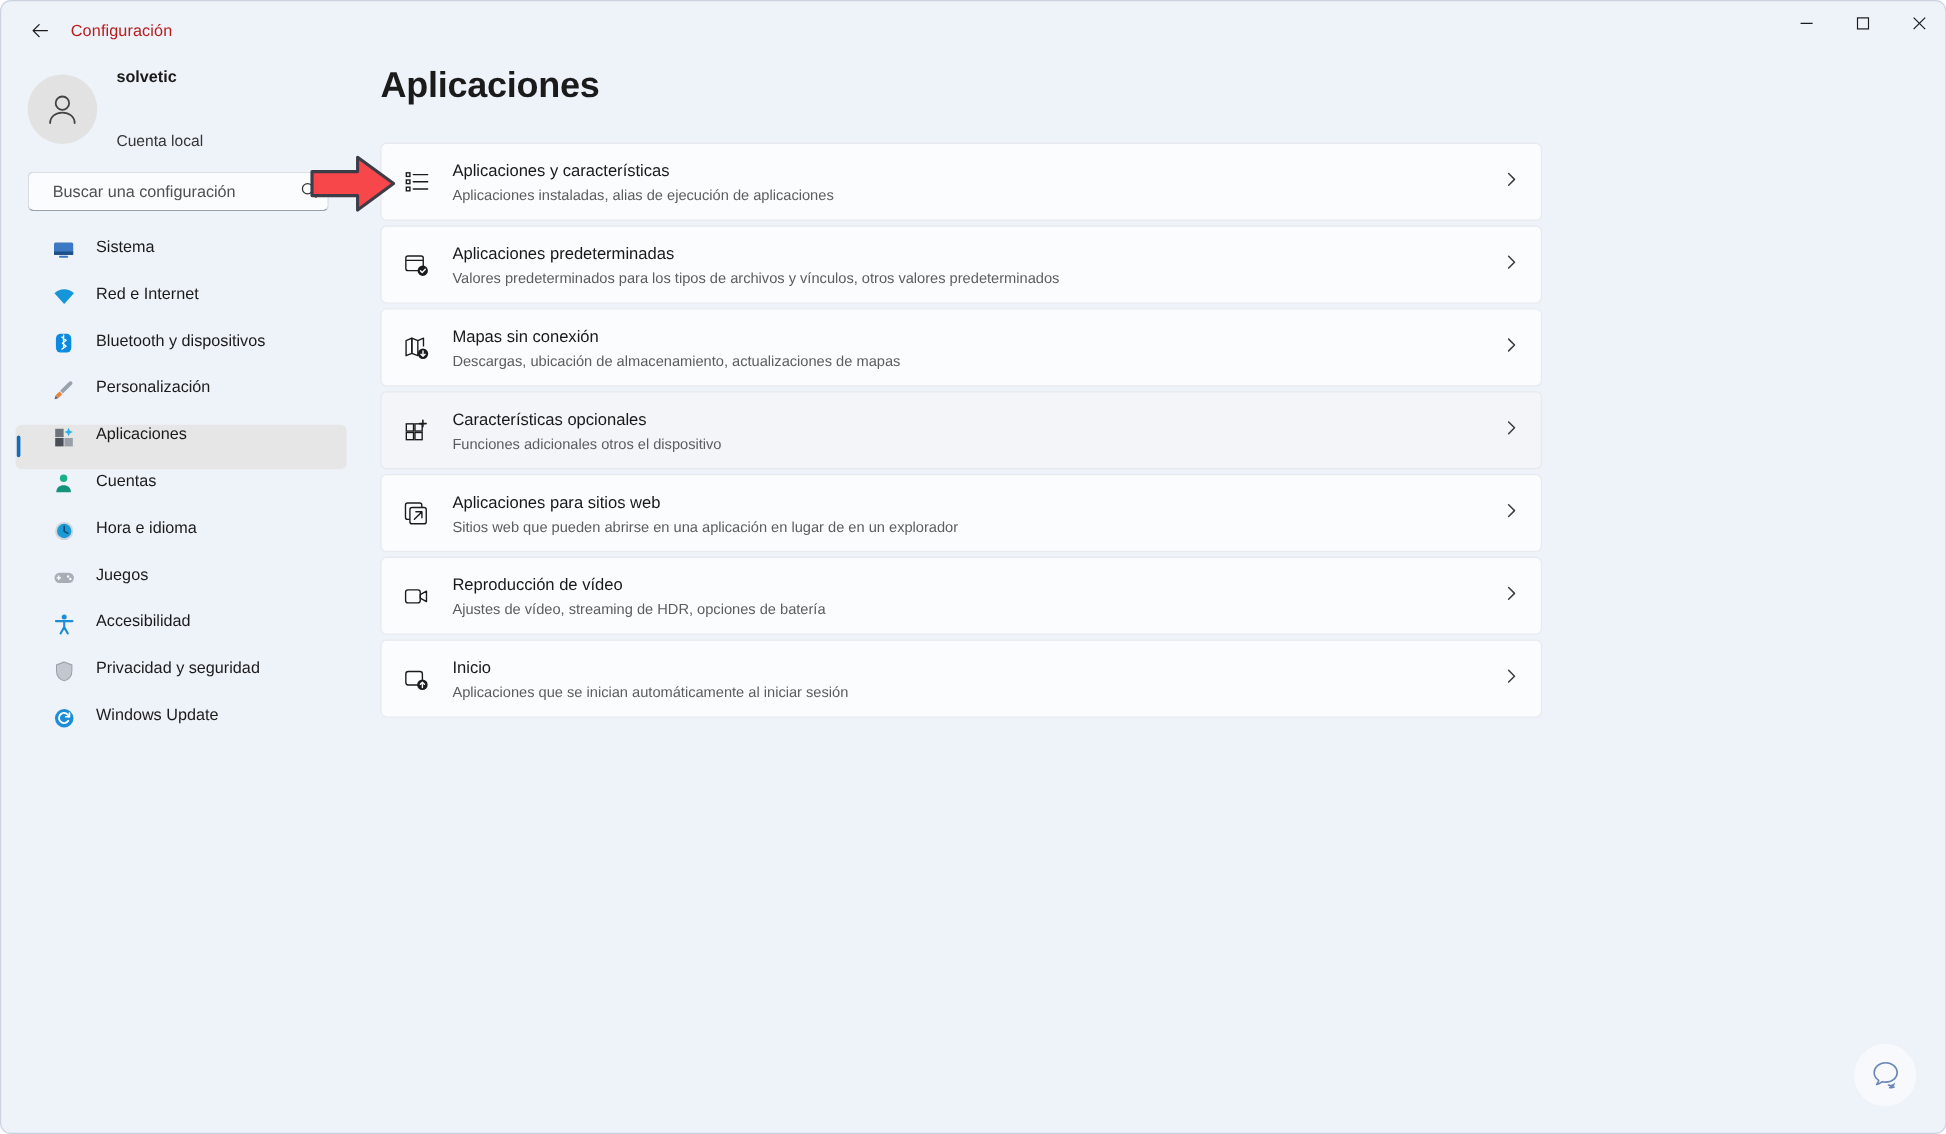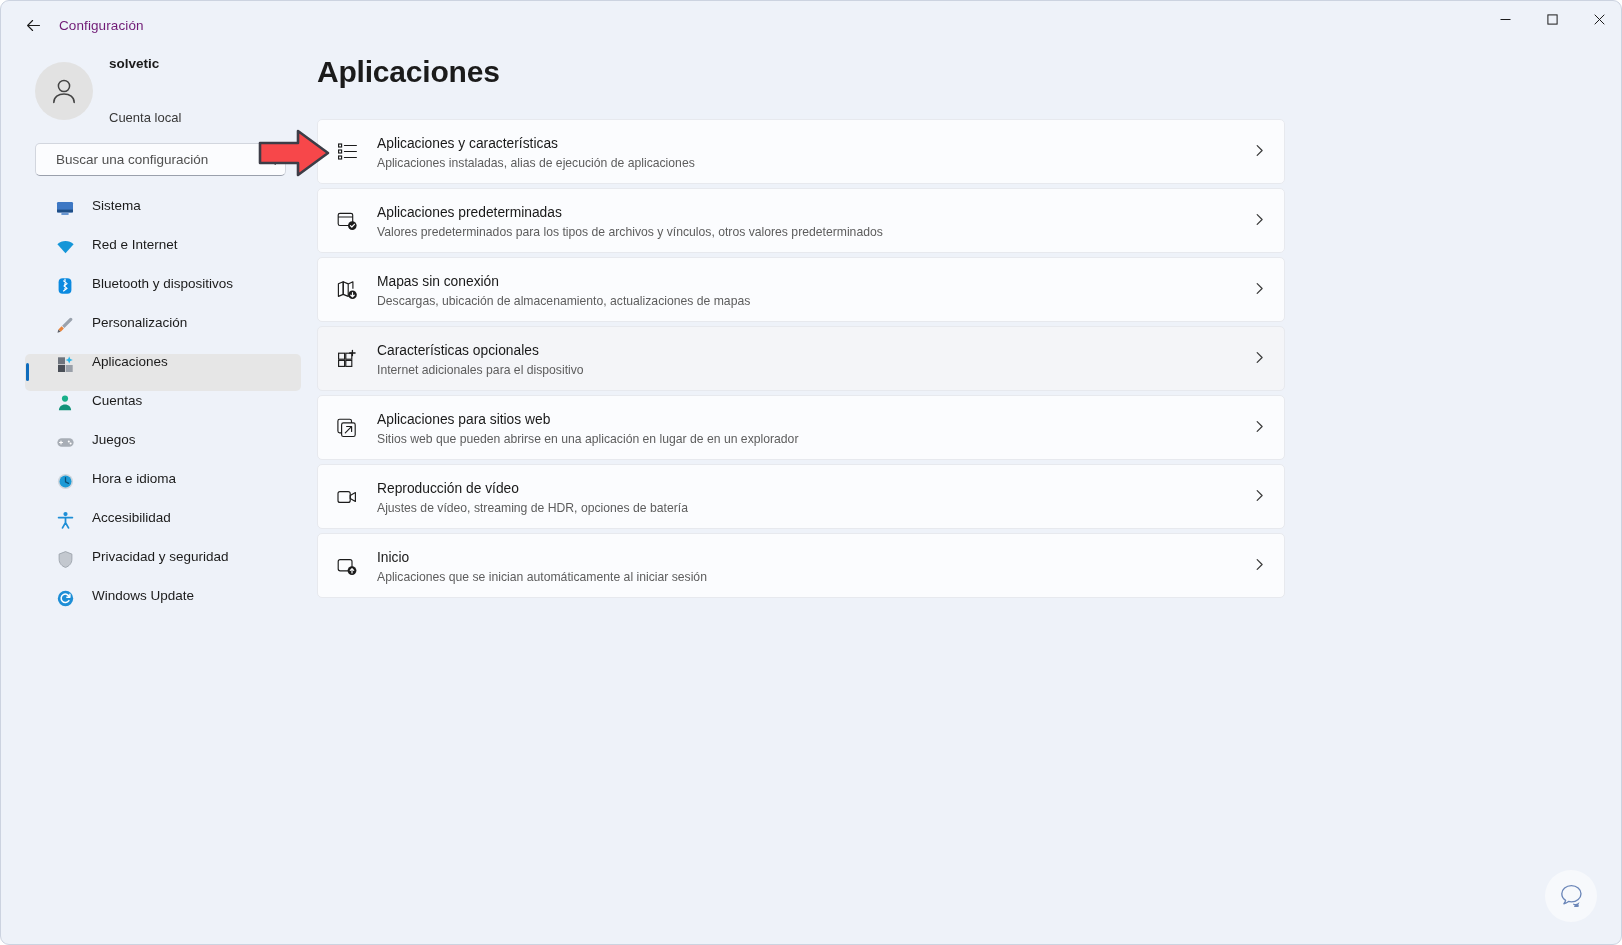--- a/index.html
+++ b/index.html
@@ -37,40 +37,40 @@
     width: 40px; height: 32px;
     margin-left: 12px;
     display: flex; align-items: center; justify-content: center;
     border-radius: 5px;
     cursor: pointer;
   }
 
   #app-title {
     margin-left: 6px;
     font-size: 13.5px;
-    color: #701a75;
+    color: #b91c1c;
     letter-spacing: .1px;
   }
 
   #window-controls {
     position: absolute;
     top: 0; right: 0;
     display: flex;
     height: 48px;
   }
   .wc-btn {
     width: 47px; height: 37px;
     display: flex; align-items: center; justify-content: center;
     cursor: pointer;
   }
 
   
   #sidebar {
     position: absolute;
-    top: 48px; left: 12px;
+    top: 48px; left: 0;
     width: 300px;
     height: 897px;
     padding: 0;
   }
 
   #account {
     display: flex;
     align-items: center;
     margin: 10px 0 0 22px;
     height: 64px;
@@ -334,38 +334,38 @@
             <circle cx="9" cy="4.6" r="3.1" fill="#18b08a"></circle>
             <path d="M2.9 16.2c0-3.6 2.7-5.8 6.1-5.8s6.1 2.2 6.1 5.8z" fill="#12937a"></path>
           </svg>
         </span>
         <span class="nav-label">Cuentas</span>
       </div>
 
       <div class="nav-item">
         <span class="nav-icon">
           <svg width="19" height="19" viewBox="0 0 19 19">
+            <circle cx="9.5" cy="9.5" r="7.6" fill="#cfd6dd"></circle>
+            <circle cx="9.5" cy="9.5" r="6" fill="#1b9ad6"></circle>
+            <path d="M9.5 5.6v4.2l3 1.6" stroke="#0c4f75" stroke-width="1.25" fill="none" stroke-linecap="round"></path>
+          </svg>
+        </span>
+        <span class="nav-label">Hora e idioma</span>
+      </div>
+
+      <div class="nav-item">
+        <span class="nav-icon">
+          <svg width="19" height="19" viewBox="0 0 19 19">
             <rect x="1.4" y="5.2" width="16.2" height="8.6" rx="4.3" fill="#a8aeb6"></rect>
             <path d="M5 8v3M3.5 9.5h3" stroke="#fff" stroke-width="1.1" stroke-linecap="round"></path>
             <circle cx="12.8" cy="8.4" r="1" fill="#fff"></circle>
             <circle cx="14.6" cy="10.5" r="1" fill="#fff"></circle>
           </svg>
         </span>
         <span class="nav-label">Juegos</span>
-      </div>
-
-      <div class="nav-item">
-        <span class="nav-icon">
-          <svg width="19" height="19" viewBox="0 0 19 19">
-            <circle cx="9.5" cy="9.5" r="7.6" fill="#cfd6dd"></circle>
-            <circle cx="9.5" cy="9.5" r="6" fill="#1b9ad6"></circle>
-            <path d="M9.5 5.6v4.2l3 1.6" stroke="#0c4f75" stroke-width="1.25" fill="none" stroke-linecap="round"></path>
-          </svg>
-        </span>
-        <span class="nav-label">Hora e idioma</span>
       </div>
 
       <div class="nav-item">
         <span class="nav-icon">
           <svg width="19" height="19" viewBox="0 0 19 19">
             <circle cx="9.5" cy="3.1" r="2.1" fill="#1d8ed6"></circle>
             <path d="M2.6 6.6h13.8M9.5 6.6v5M9.5 11.6l-3 5.3M9.5 11.6l3 5.3" stroke="#1d8ed6" stroke-width="1.75" stroke-linecap="round" fill="none"></path>
           </svg>
         </span>
         <span class="nav-label">Accesibilidad</span>
@@ -466,21 +466,21 @@
           <svg width="22" height="22" viewBox="0 0 22 22" fill="none" stroke="#1b1b1b" stroke-width="1.15">
             <rect x="2.6" y="5.2" width="6.0" height="6.0"></rect>
             <rect x="2.6" y="12.4" width="6.0" height="6.0"></rect>
             <rect x="9.8" y="12.4" width="6.0" height="6.0"></rect>
             <rect x="9.8" y="5.2" width="6.0" height="6.0"></rect>
             <path d="M16.4 2.3v5.4M13.7 5.0h5.4" stroke-linecap="round" stroke-width="1.3"></path>
           </svg>
         </span>
         <span class="card-text">
           <span class="card-title">Características opcionales</span>
-          <span class="card-sub" style="display:block">Internet adicionales para el dispositivo</span>
+          <span class="card-sub" style="display:block">Funciones adicionales otros el dispositivo</span>
         </span>
         <span class="card-chevron">
           <svg width="13" height="13" viewBox="0 0 13 13" fill="none">
             <path d="M4.2 1.6L9.1 6.5l-4.9 4.9" stroke="#3b3b3b" stroke-width="1.25" stroke-linecap="round" stroke-linejoin="round"></path>
           </svg>
         </span>
       </div>
 
       <div class="card">
         <span class="card-icon">

